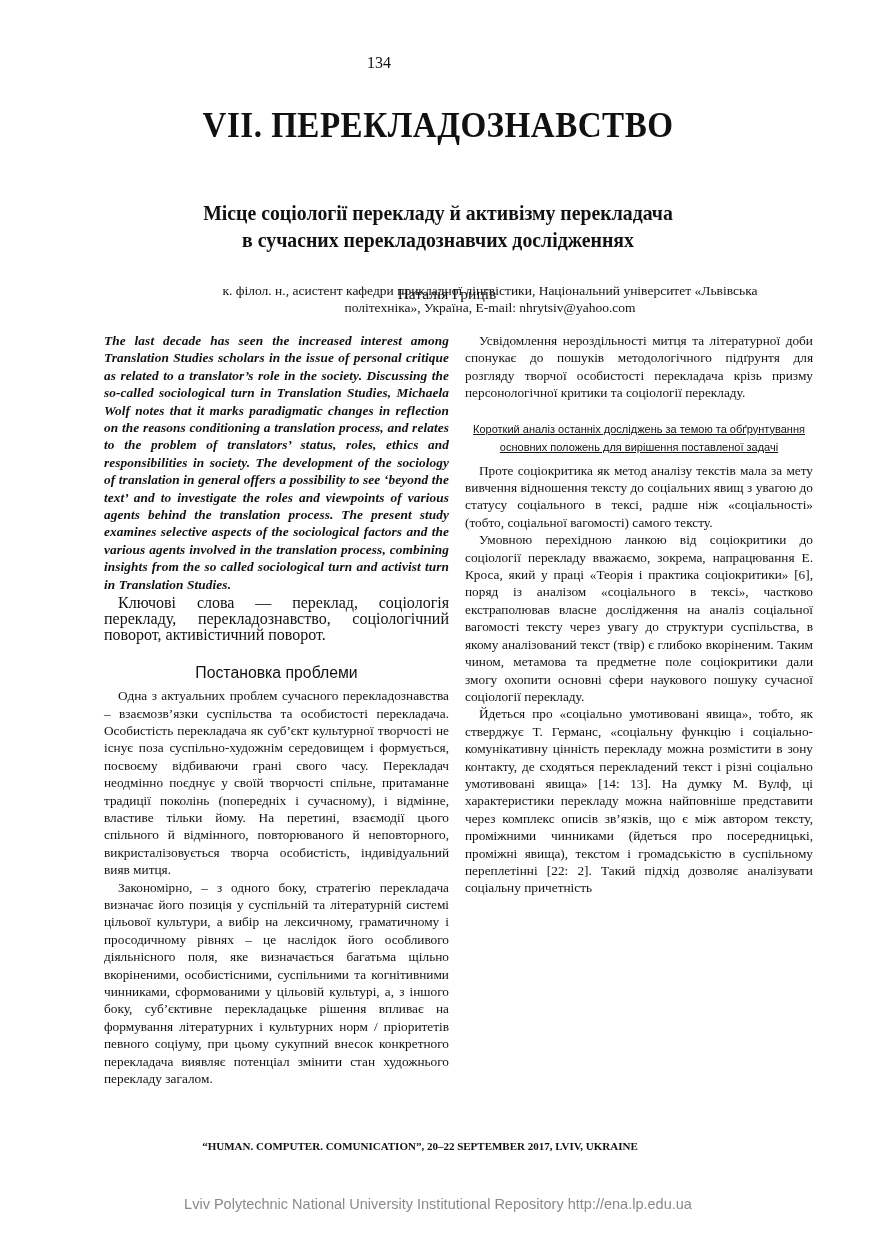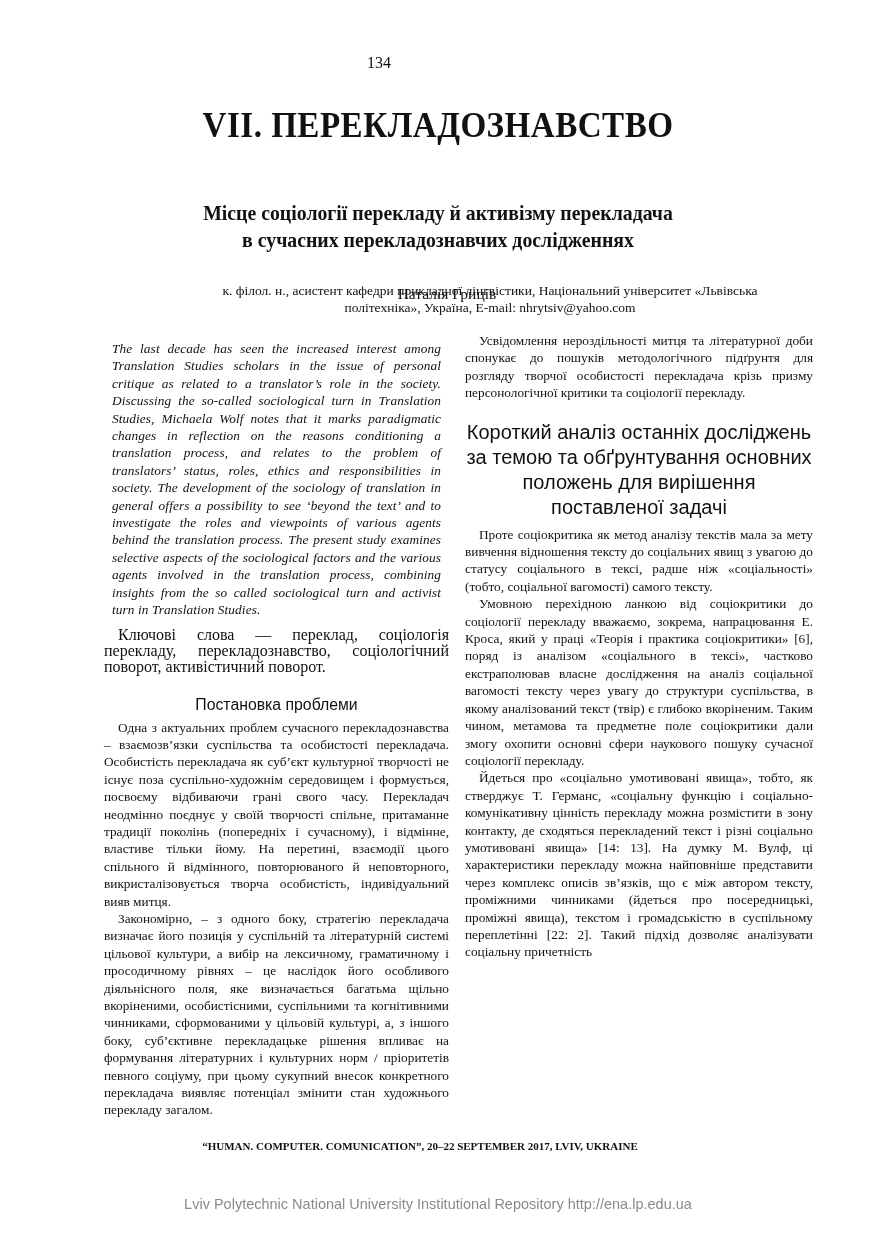--- a/index.html
+++ b/index.html
@@ -5,27 +5,27 @@
   html, body { margin:0; padding:0; background:#ffffff; }
   body { width:876px; height:1240px; position:relative; overflow:hidden; color:#111; font-family:"Liberation Serif", serif; }
   .page-num { position:absolute; top:54px; left:0; width:758px; text-align:center; font-size:16px; }
   .section-title { position:absolute; top:104px; left:0; width:876px; text-align:center; font-size:36px; font-weight:bold; letter-spacing:0.5px; transform:scaleX(0.92); }
   .article-title { position:absolute; top:200px; left:0; width:876px; text-align:center; font-size:21.5px; font-weight:bold; line-height:27px; transform:scaleX(0.92); }
   .author { position:absolute; top:262px; left:0; width:824px; text-align:center; font-size:15.5px; padding-left:70px; box-sizing:border-box;margin-top:23px; }
   .affil { position:absolute; top:282px; left:190px; width:600px; text-align:center; font-size:13.5px; line-height:17px; }
   .col { position:absolute; font-size:13.3px; line-height:17.4px; text-align:justify; }
   .col-left { top:332px; left:104px; width:345px; }
   .col-right { top:332px; left:465px; width:348px; }
-  .abstract { font-style:italic; font-weight:normal; margin:8px; letter-spacing:0.1px; }
+  .abstract { font-style:italic; font-weight:bold; margin:0; letter-spacing:0.1px; }
   .keywords { font-size:16px; line-height:16px; margin:2px 0 0 0; text-indent:14px; }
   .para { margin:0; text-indent:14px; }
   .para + .para { }
   .sec-heading { font-family:"Liberation Sans", sans-serif; text-align:center; font-size:15.8px; line-height:21px; margin:14px 0 4px 0; }
   .sec-heading.first { margin-top:19px; }
-  .right-heading { margin:18px 0 6px 0; font-size:20px; line-height:25px; }
+  .right-heading { margin:18px 0 6px 0; font-size:11px; line-height:18px;text-decoration:underline; }
   .footer-conf { position:absolute; top:1140px; left:0; width:840px; text-align:center; font-size:11px; font-weight:bold; }
   .footer-repo { position:absolute; top:1196px; left:0; width:876px; text-align:center; font-size:14.5px; color:#8a8a8a; font-family:"Liberation Sans", sans-serif; }
 </style>
 </head>
 <body>
 
 <div>
   <div class="page-num">134</div>
   <div class="section-title">VII. ПЕРЕКЛАДОЗНАВСТВО</div>
 

